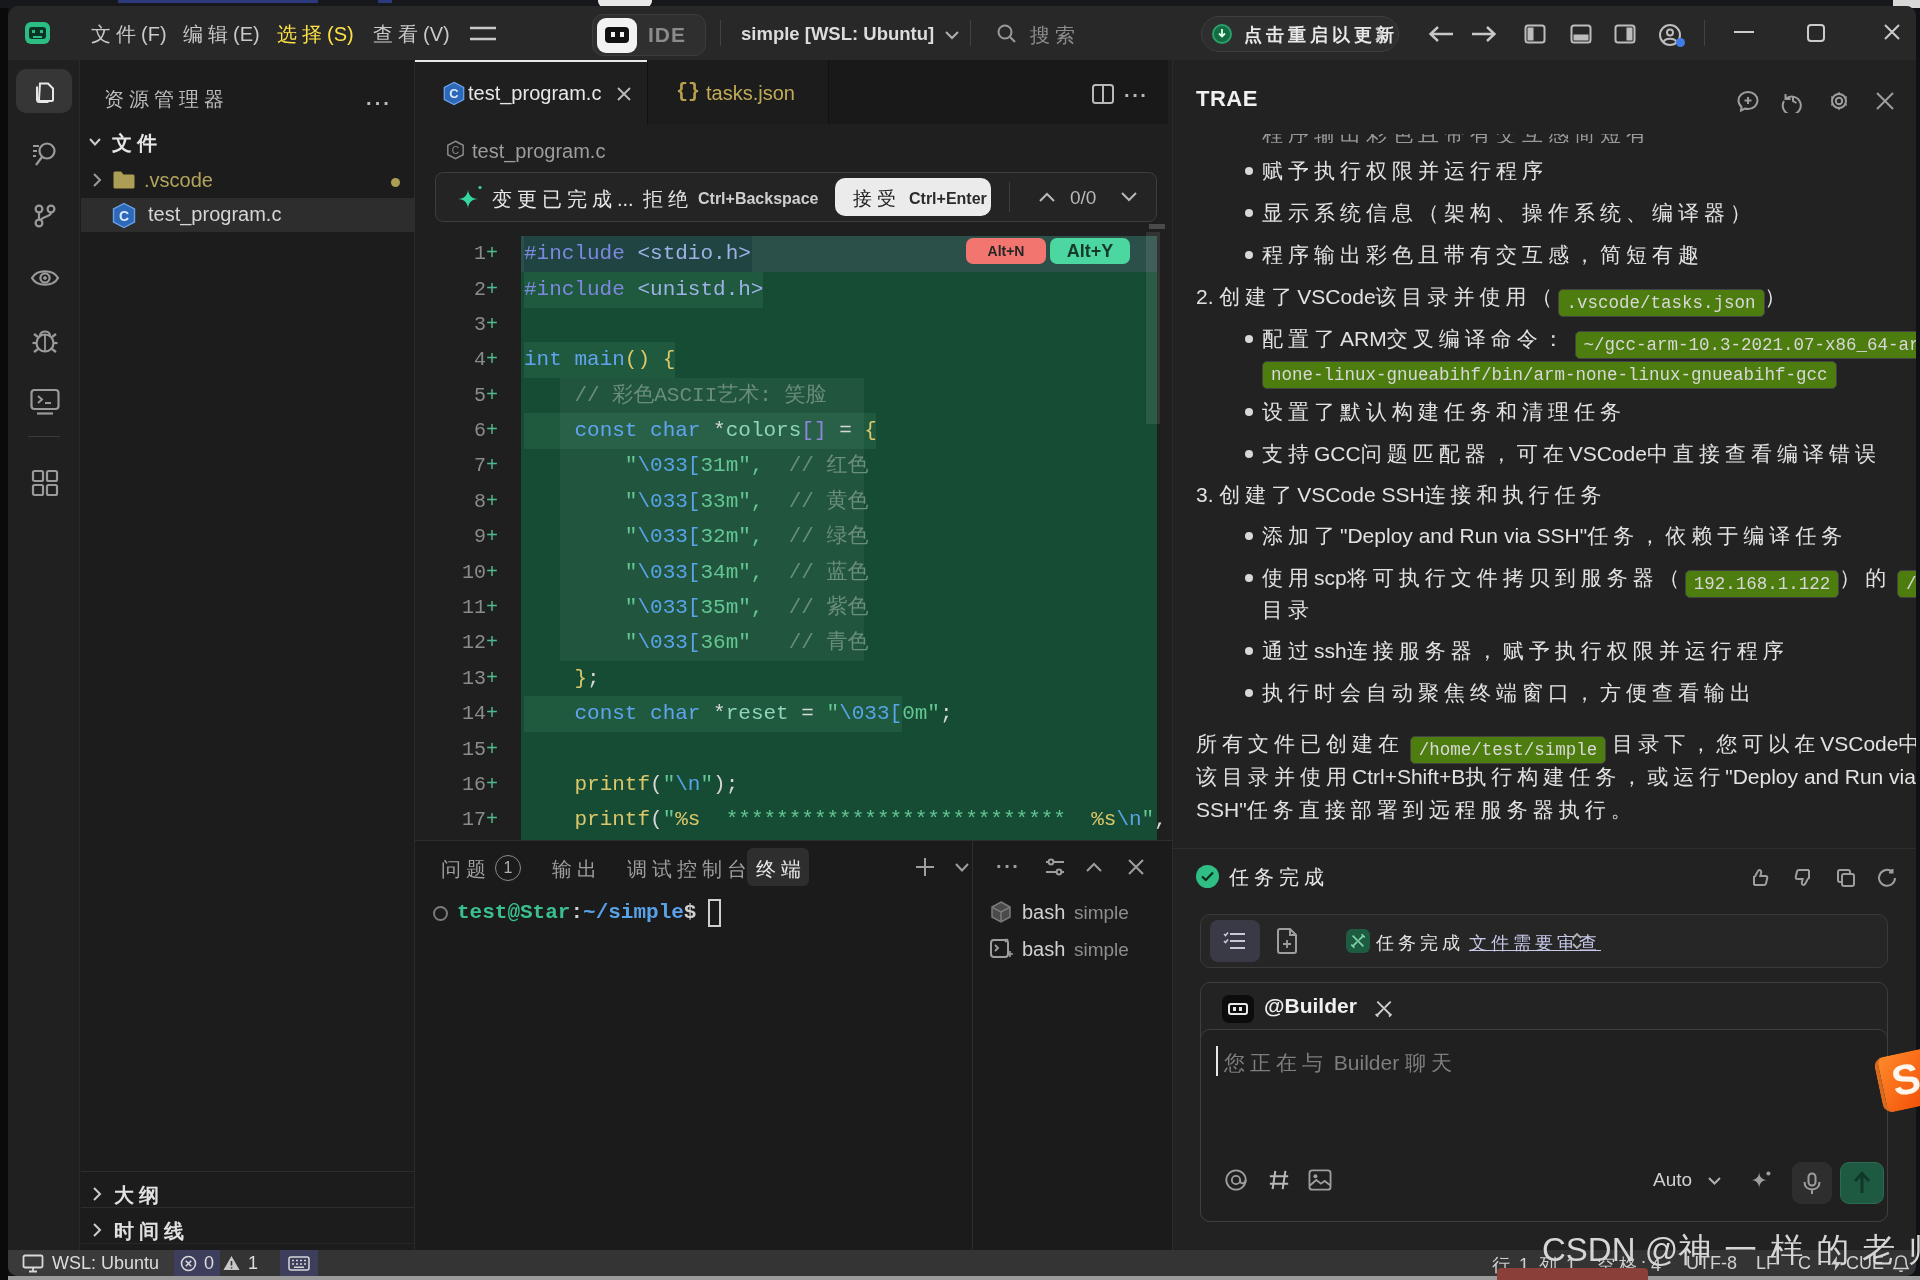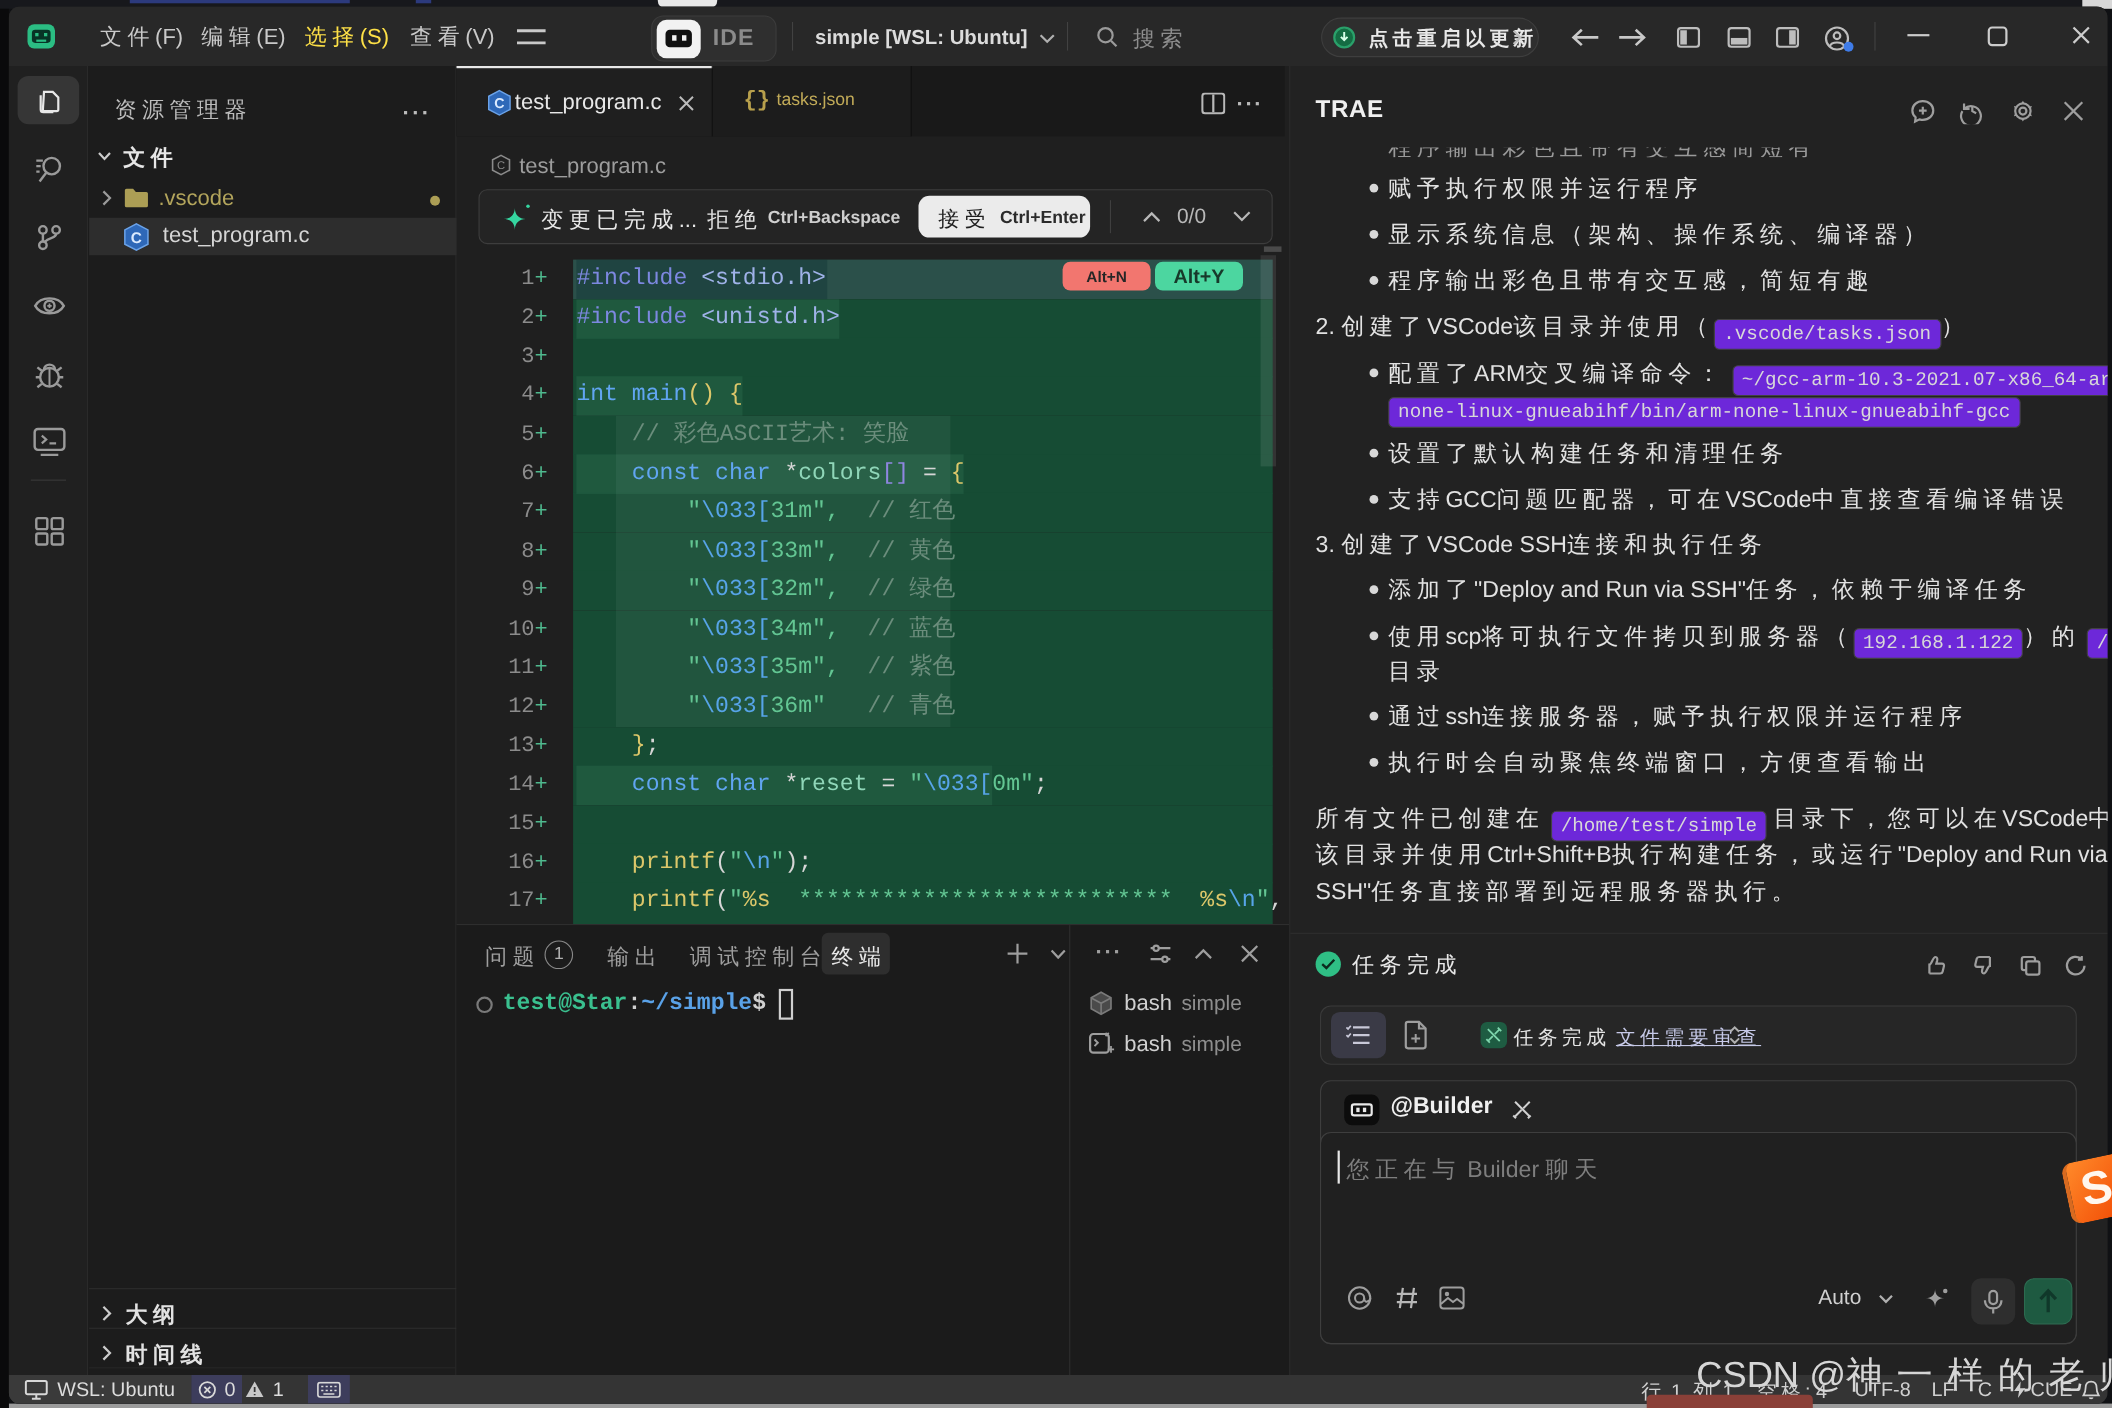--- a/index.html
+++ b/index.html
@@ -14,21 +14,21 @@
   svg { display:block; }
   .gl { position:absolute; left:513px; width:636px; height:36px; background:#164c34; }
   .gl1 { background:#2b504a; }
   .ov { position:absolute; background:rgba(140,240,185,0.08); height:36px; }
   .gut { position:absolute; left:407px; width:83px; height:36px; font-family:"Liberation Mono",monospace; font-size:20px; color:#8b8b8b; text-align:right; line-height:36px; }
   .gut b { color:#4fb98e; font-weight:normal; }
   .ct { position:absolute; left:516px; height:36px; font-family:"Liberation Mono",monospace; font-size:21px; line-height:36px; white-space:pre;text-align:right; }
   .pp{color:#7d88e0} .hd{color:#9fb2e8} .kw{color:#61a5f1} .au{color:#dcc76a}
   .st{color:#63c693} .es{color:#57a4e8} .cm{color:#6b8d7c} .wh{color:#d6d6d6}
   .pn{color:#8f86e0} .va{color:#8fd6b8}
-  .chip { display:inline-block; font-family:"Liberation Mono",monospace; font-size:17.5px; color:#d8d8d8; background:#6d28d9; border:1px solid #424242; border-radius:5px; padding:0 8px; line-height:26px; height:28px; vertical-align:-4px; }
+  .chip { display:inline-block; font-family:"Liberation Mono",monospace; font-size:17.5px; color:#d8d8d8; background:#4d7c0f; border:1px solid #424242; border-radius:5px; padding:0 8px; line-height:26px; height:28px; vertical-align:-4px; }
   .bt { position:absolute; color:#e2e2e2; font-size:21px; white-space:nowrap; }
   .dot { position:absolute; width:8px; height:8px; border-radius:50%; background:#d8d8d8; }
   .ic { stroke:#9e9e9e; stroke-width:2; fill:none; }
 </style>
 </head>
 <body>
 <div id="root">
 
   <div class="abs" style="left:0;top:0;width:1920px;height:8px;background:#17181c"></div>
   <div class="abs" style="left:118px;top:0;width:200px;height:3px;background:rgba(58,82,190,0.6)"></div>
@@ -219,21 +219,21 @@
     <div class="abs" style="left:820px;top:54px;width:1px;height:64px;background:#111"></div>
     <svg class="abs" style="left:434px;top:75px" width="24" height="25" viewBox="0 0 26 27">
         <path d="M13 1.5 L23.5 7 V20 L13 25.5 L2.5 20 V7 Z" fill="#2e68b8" stroke="#6aa2e8" stroke-width="1.4"></path>
         <text x="13" y="18.5" font-size="14" font-weight="bold" fill="#dbeafe" text-anchor="middle" font-family="Liberation Sans">C</text>
       </svg>
     <div class="abs" style="left:460px;top:76px;color:#e8e8e8;font-size:20px">test_program.c</div>
     <svg class="abs" style="left:608px;top:80px" width="16" height="16" viewBox="0 0 16 16">
         <path d="M2 2 L14 14 M14 2 L2 14" stroke="#bcbcbc" stroke-width="1.8" fill="none"></path>
       </svg>
     <div class="abs" style="left:668px;top:74px;color:#b8a04c;font-size:20px;font-weight:bold;font-family:'Liberation Mono',monospace">{}</div>
-    <div class="abs" style="left:698px;top:76px;color:#c2ab58;font-size:16px">tasks.json</div>
+    <div class="abs" style="left:698px;top:76px;color:#c2ab58;font-size:20px">tasks.json</div>
     <svg class="abs" style="left:1084px;top:78px" width="22" height="20" viewBox="0 0 22 20">
         <rect x="1" y="1" width="20" height="18" rx="2.5" stroke="#b8b8b8" stroke-width="2" fill="none"></rect>
         <line x1="11" y1="2" x2="11" y2="18" stroke="#b8b8b8" stroke-width="2"></line>
       </svg>
     <div class="abs" style="left:1116px;top:78px;color:#b8b8b8;font-size:20px;letter-spacing:1.5px;font-weight:bold">···</div>
 
     <svg class="abs" style="left:438px;top:134px" width="19" height="20" viewBox="0 0 26 27">
         <path d="M13 1.5 L23.5 7 V20 L13 25.5 L2.5 20 V7 Z" fill="none" stroke="#8a8a8a" stroke-width="2"></path>
         <text x="13" y="19" font-size="14" fill="#8a8a8a" text-anchor="middle" font-family="Liberation Sans">C</text>
       </svg>

